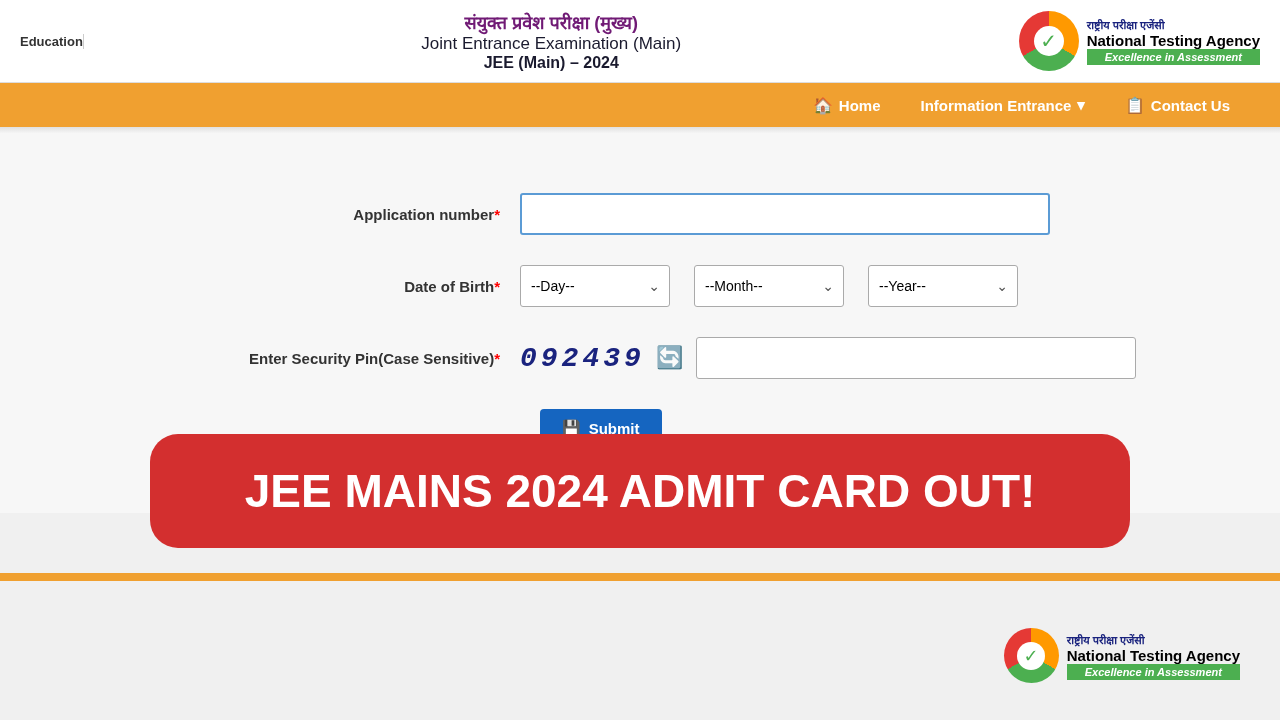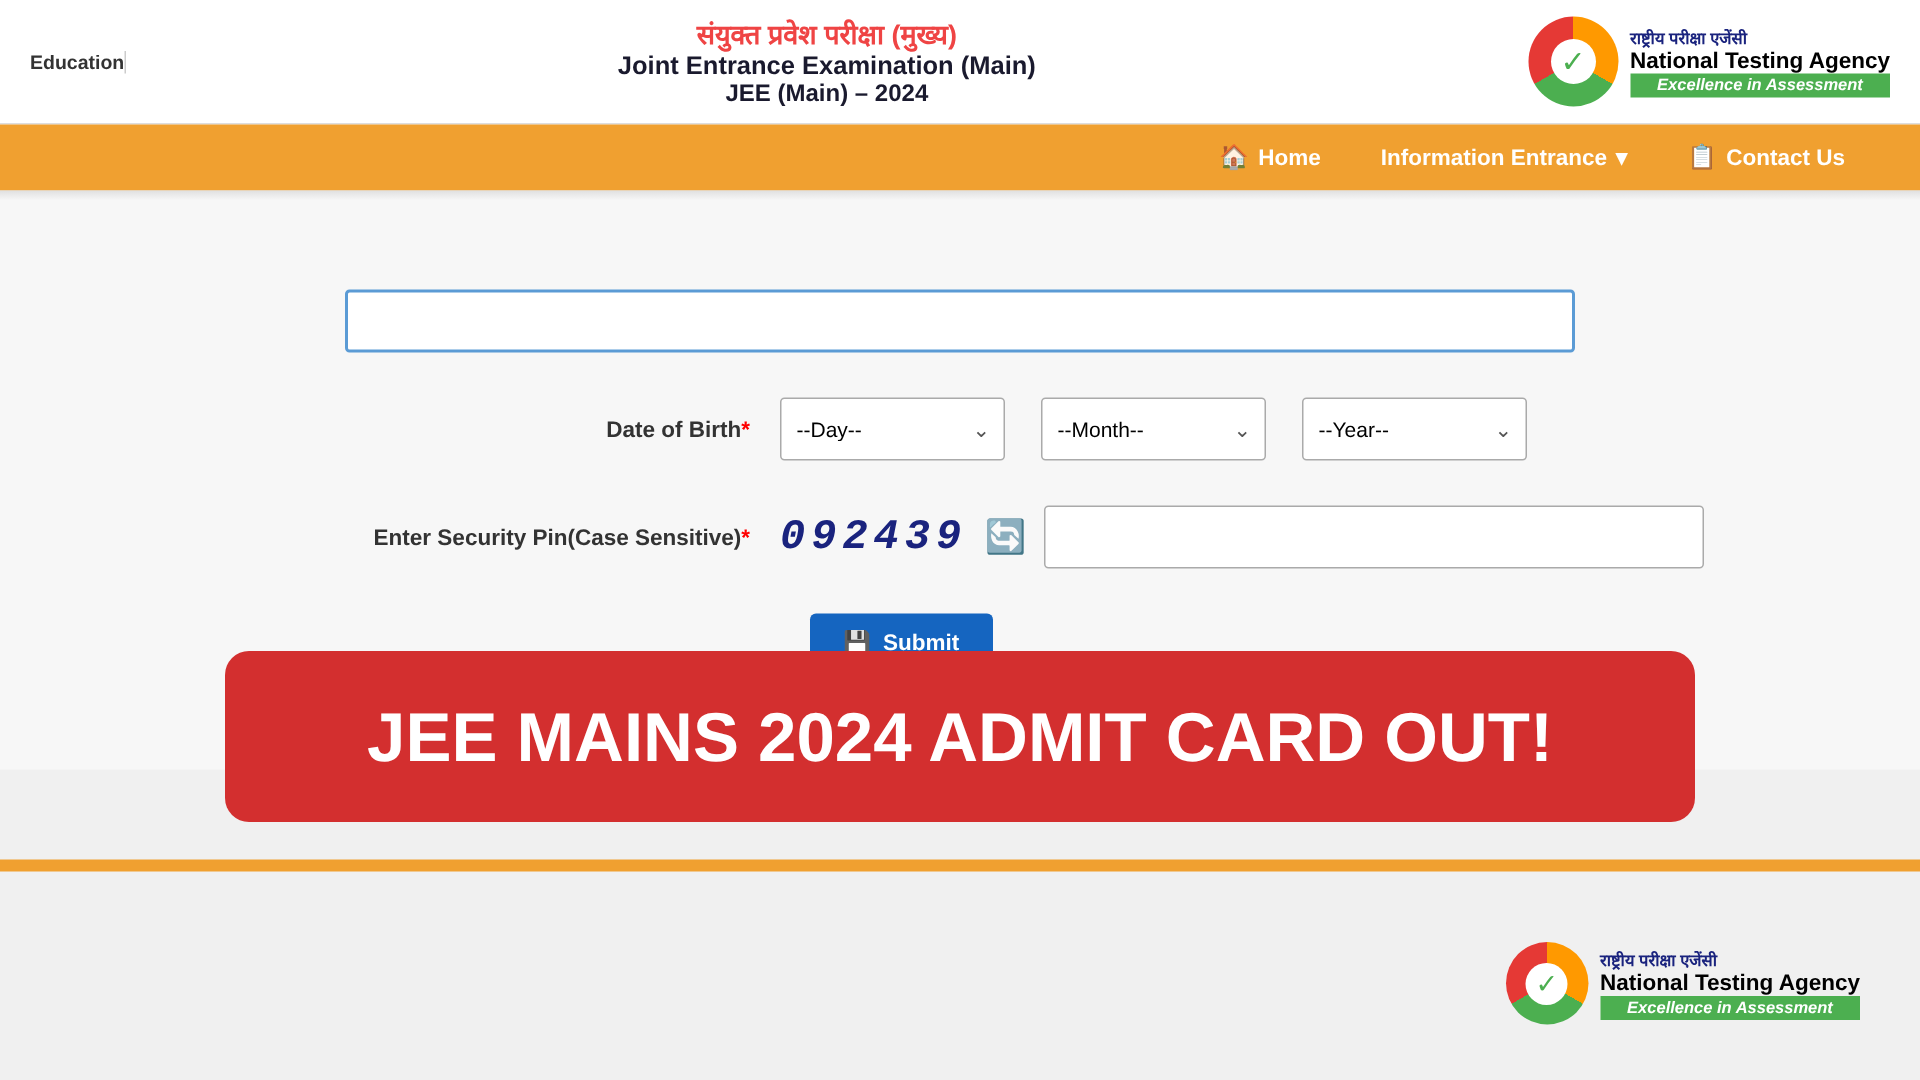--- a/index.html
+++ b/index.html
@@ -25,25 +25,25 @@
       color: #333;
       border-right: 1px solid #ccc;
     }
     .header-center {
       text-align: center;
       flex: 1;
     }
     .header-center .hindi-title {
       font-size: 18px;
       font-weight: bold;
-      color: #ef4444;
+      color: #701a75;
     }
     .header-center .eng-title {
       font-size: 17px;
-      font-weight: bold;
+      font-weight: normal;
       color: #1a1a2e;
     }
     .header-center .sub-title {
       font-size: 16px;
       font-weight: bold;
       color: #1a1a2e;
     }
     .header-right {
       display: flex;
       align-items: center;
@@ -263,21 +263,21 @@
     }
 
     
     .admit-card-banner {
       position: absolute;
       bottom: -35px;
       left: 50%;
       transform: translateX(-50%);
       width: 980px;
       background: #d32f2f;
-      border-radius: 16px;
+      border-radius: 28px;
       padding: 30px 40px;
       z-index: 10;
     }
 
     .admit-card-banner-text {
       color: white;
       font-size: 46px;
       font-weight: 900;
       text-align: center;
       font-family: Arial Black, Arial, sans-serif;
@@ -370,20 +370,23 @@
     <span>Contact Us</span>
   </a>
 </div>
 
 <div class="separator-line"></div>
 
 <div class="main-content">
   <div class="form-container">
 
     <div class="form-row">
+      <label class="form-label">
+        <span>Application number</span><span class="required">*</span>
+      </label>
       <input type="text" class="form-input-full" style="">
     </div>
 
     <div class="form-row">
       <label class="form-label">
         <span>Date of Birth</span><span class="required">*</span>
       </label>
       <div class="dob-selects">
         <div class="select-wrapper">
           <select><option>--Day--</option><option>1</option><option>2</option><option>3</option><option>4</option><option>5</option><option>6</option><option>7</option><option>8</option><option>9</option><option>10</option><option>11</option><option>12</option><option>13</option><option>14</option><option>15</option><option>16</option><option>17</option><option>18</option><option>19</option><option>20</option><option>21</option><option>22</option><option>23</option><option>24</option><option>25</option><option>26</option><option>27</option><option>28</option><option>29</option><option>30</option><option>31</option></select>

